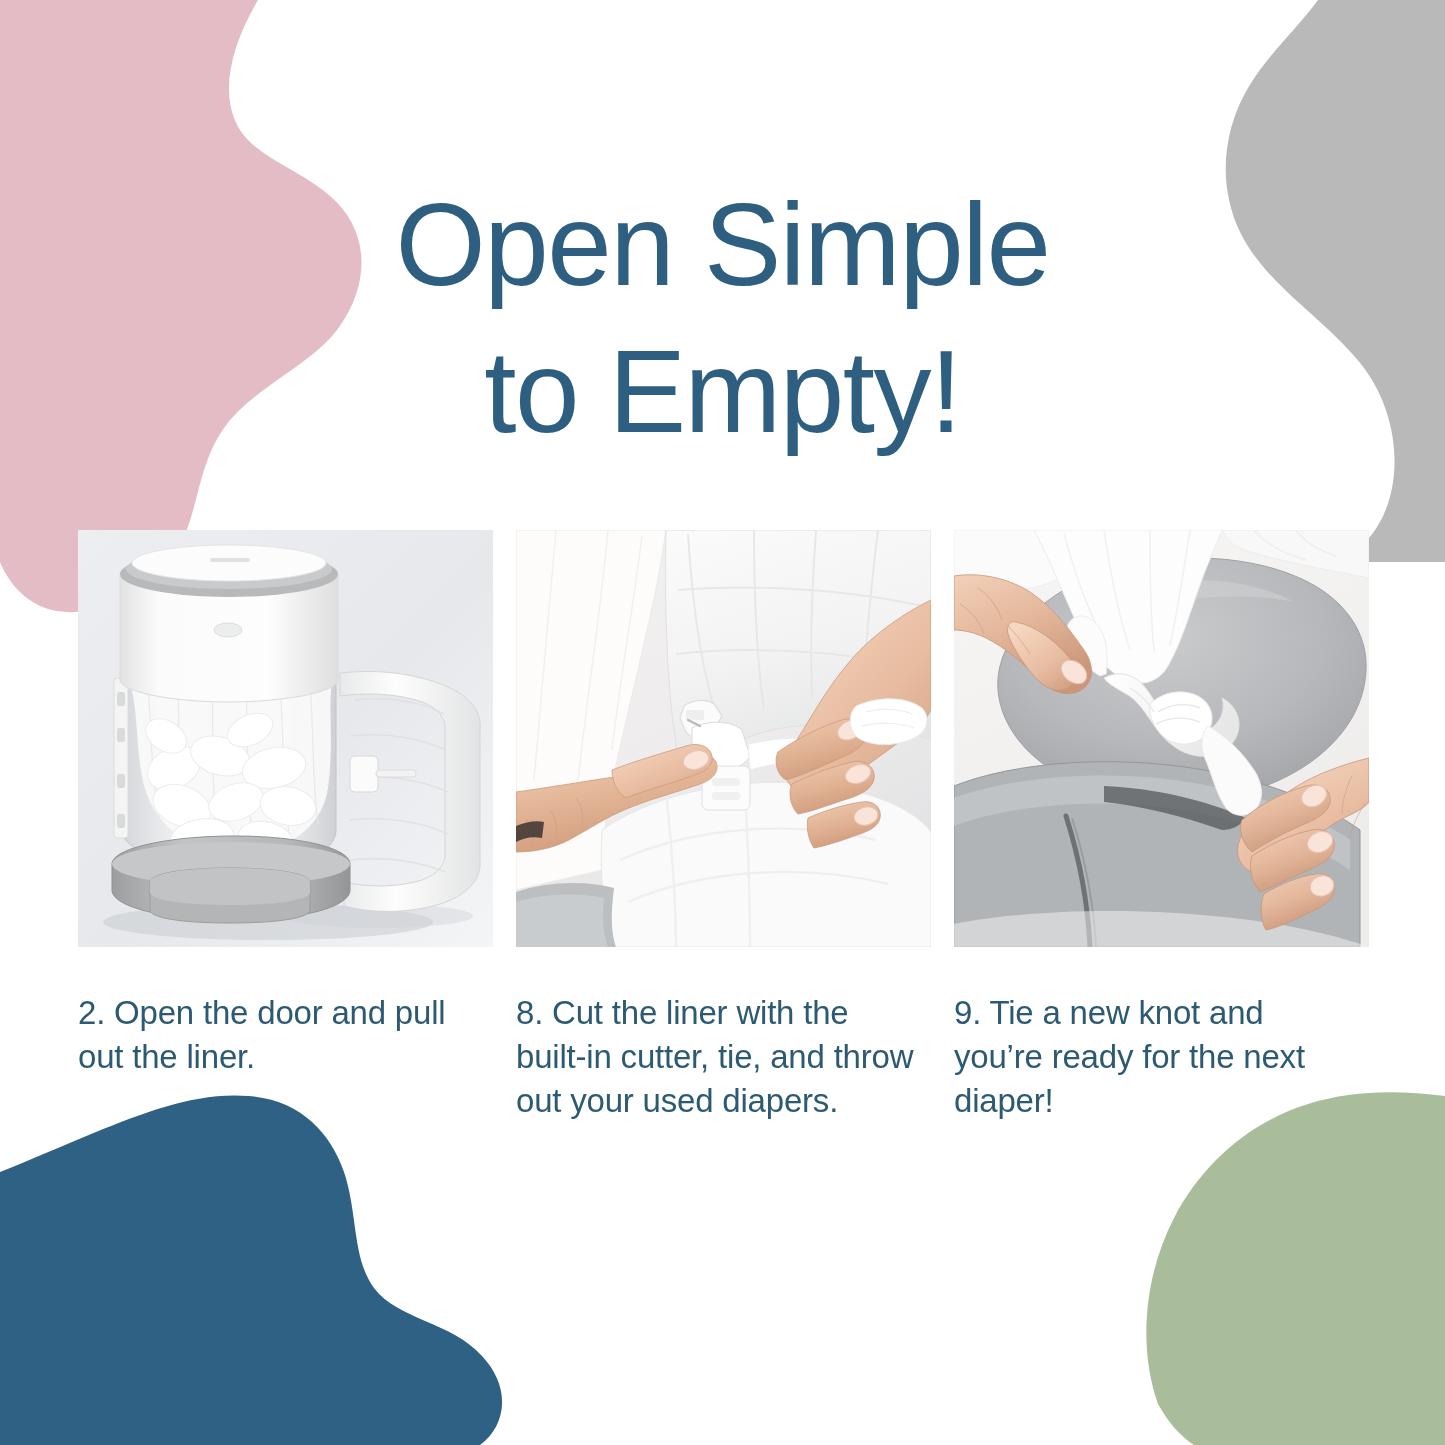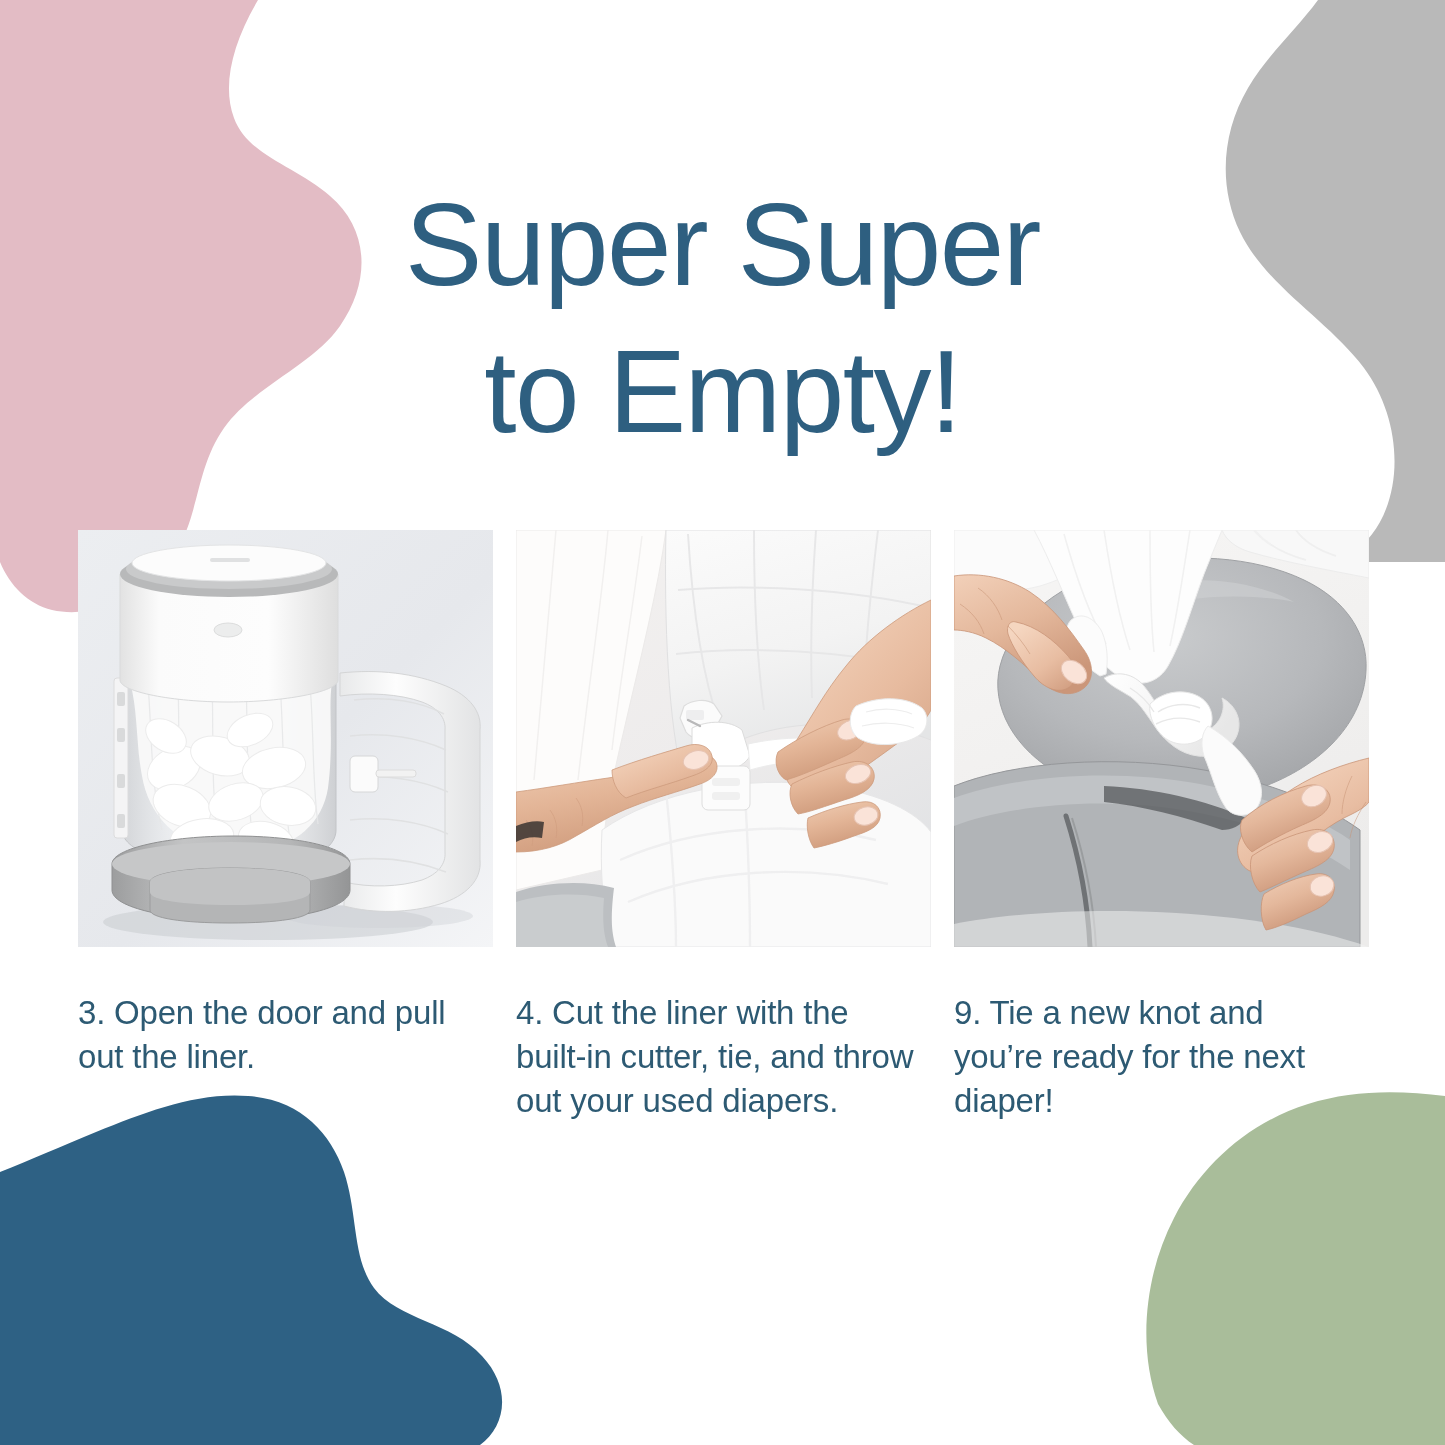--- a/index.html
+++ b/index.html
@@ -102,21 +102,21 @@
              C398,1320 452,1322 482,1356 C512,1388 506,1426 480,1445
              L0,1445 Z"></path>
 
     <path fill="#a9bd9a" d="M1445,1096 C1398,1090 1352,1090 1308,1104
              C1250,1122 1202,1164 1174,1218
              C1144,1276 1138,1348 1158,1404 C1168,1422 1180,1436 1194,1445
              L1445,1445 Z"></path>
   </svg>
 
   <div id="title-block">
-    <span class="title-line">Super Super</span>
+    <span class="title-line">Open Simple</span>
     <span class="title-line">to Empty!</span>
   </div>
 
   <div id="steps-row">
 
     <div class="step">
       <div class="photo">
         <svg width="415" height="417" viewBox="0 0 415 417" xmlns="http://www.w3.org/2000/svg">
           <defs>
             <linearGradient id="p1bg" x1="0" y1="0" x2="1" y2="1">
@@ -222,21 +222,21 @@
           <path fill="url(#baseG)" stroke="#8f9091" stroke-width="1" d="M34,334 C34,318 92,306 156,306 C222,306 272,318 272,334
                    L272,360 C272,378 220,390 156,390 C92,390 34,378 34,360 Z"></path>
           <ellipse cx="153" cy="334" rx="119" ry="22" fill="#c6c7c8"></ellipse>
 
           <path fill="#b4b5b6" stroke="#9b9c9d" d="M72,352 C72,344 104,338 152,338 C200,338 232,344 232,352
                    L232,380 C232,388 200,393 152,393 C104,393 72,388 72,380 Z"></path>
           <path fill="#c2c3c4" d="M72,352 C72,344 104,338 152,338 C200,338 232,344 232,352
                    L232,362 C232,370 200,375 152,375 C104,375 72,370 72,362 Z"></path>
         </svg>
       </div>
-      <div class="caption">3. Open the door and pull out the liner.</div>
+      <div class="caption">2. Open the door and pull out the liner.</div>
     </div>
 
     <div class="step">
       <div class="photo">
         <svg width="415" height="417" viewBox="0 0 415 417" xmlns="http://www.w3.org/2000/svg">
           <defs>
             <linearGradient id="p2bg" x1="0" y1="0" x2="0.5" y2="1">
               <stop offset="0%" stop-color="#f3f1f0"></stop>
               <stop offset="60%" stop-color="#eeecec"></stop>
               <stop offset="100%" stop-color="#e2e3e5"></stop>
@@ -353,21 +353,21 @@
 
             <path fill="#ffffff" stroke="#e9e9e9" d="M340,176 C362,166 390,166 406,178 C414,186 412,200 402,206
                      C386,216 358,218 342,208 C332,200 332,184 340,176 Z"></path>
             <g stroke="#ededed" stroke-width="1.2" fill="none">
               <path d="M350,182 C364,178 382,178 396,184"></path>
               <path d="M346,196 C362,192 382,192 398,198"></path>
             </g>
           </g>
         </svg>
       </div>
-      <div class="caption">4. Cut the liner with the built-in cutter, tie, and throw out your used diapers.</div>
+      <div class="caption">8. Cut the liner with the built-in cutter, tie, and throw out your used diapers.</div>
     </div>
 
     <div class="step">
       <div class="photo">
         <svg width="415" height="417" viewBox="0 0 415 417" xmlns="http://www.w3.org/2000/svg">
           <defs>
             <linearGradient id="p3bg" x1="0" y1="0" x2="0.4" y2="1">
               <stop offset="0%" stop-color="#f7f6f5"></stop>
               <stop offset="100%" stop-color="#edeceb"></stop>
             </linearGradient>

